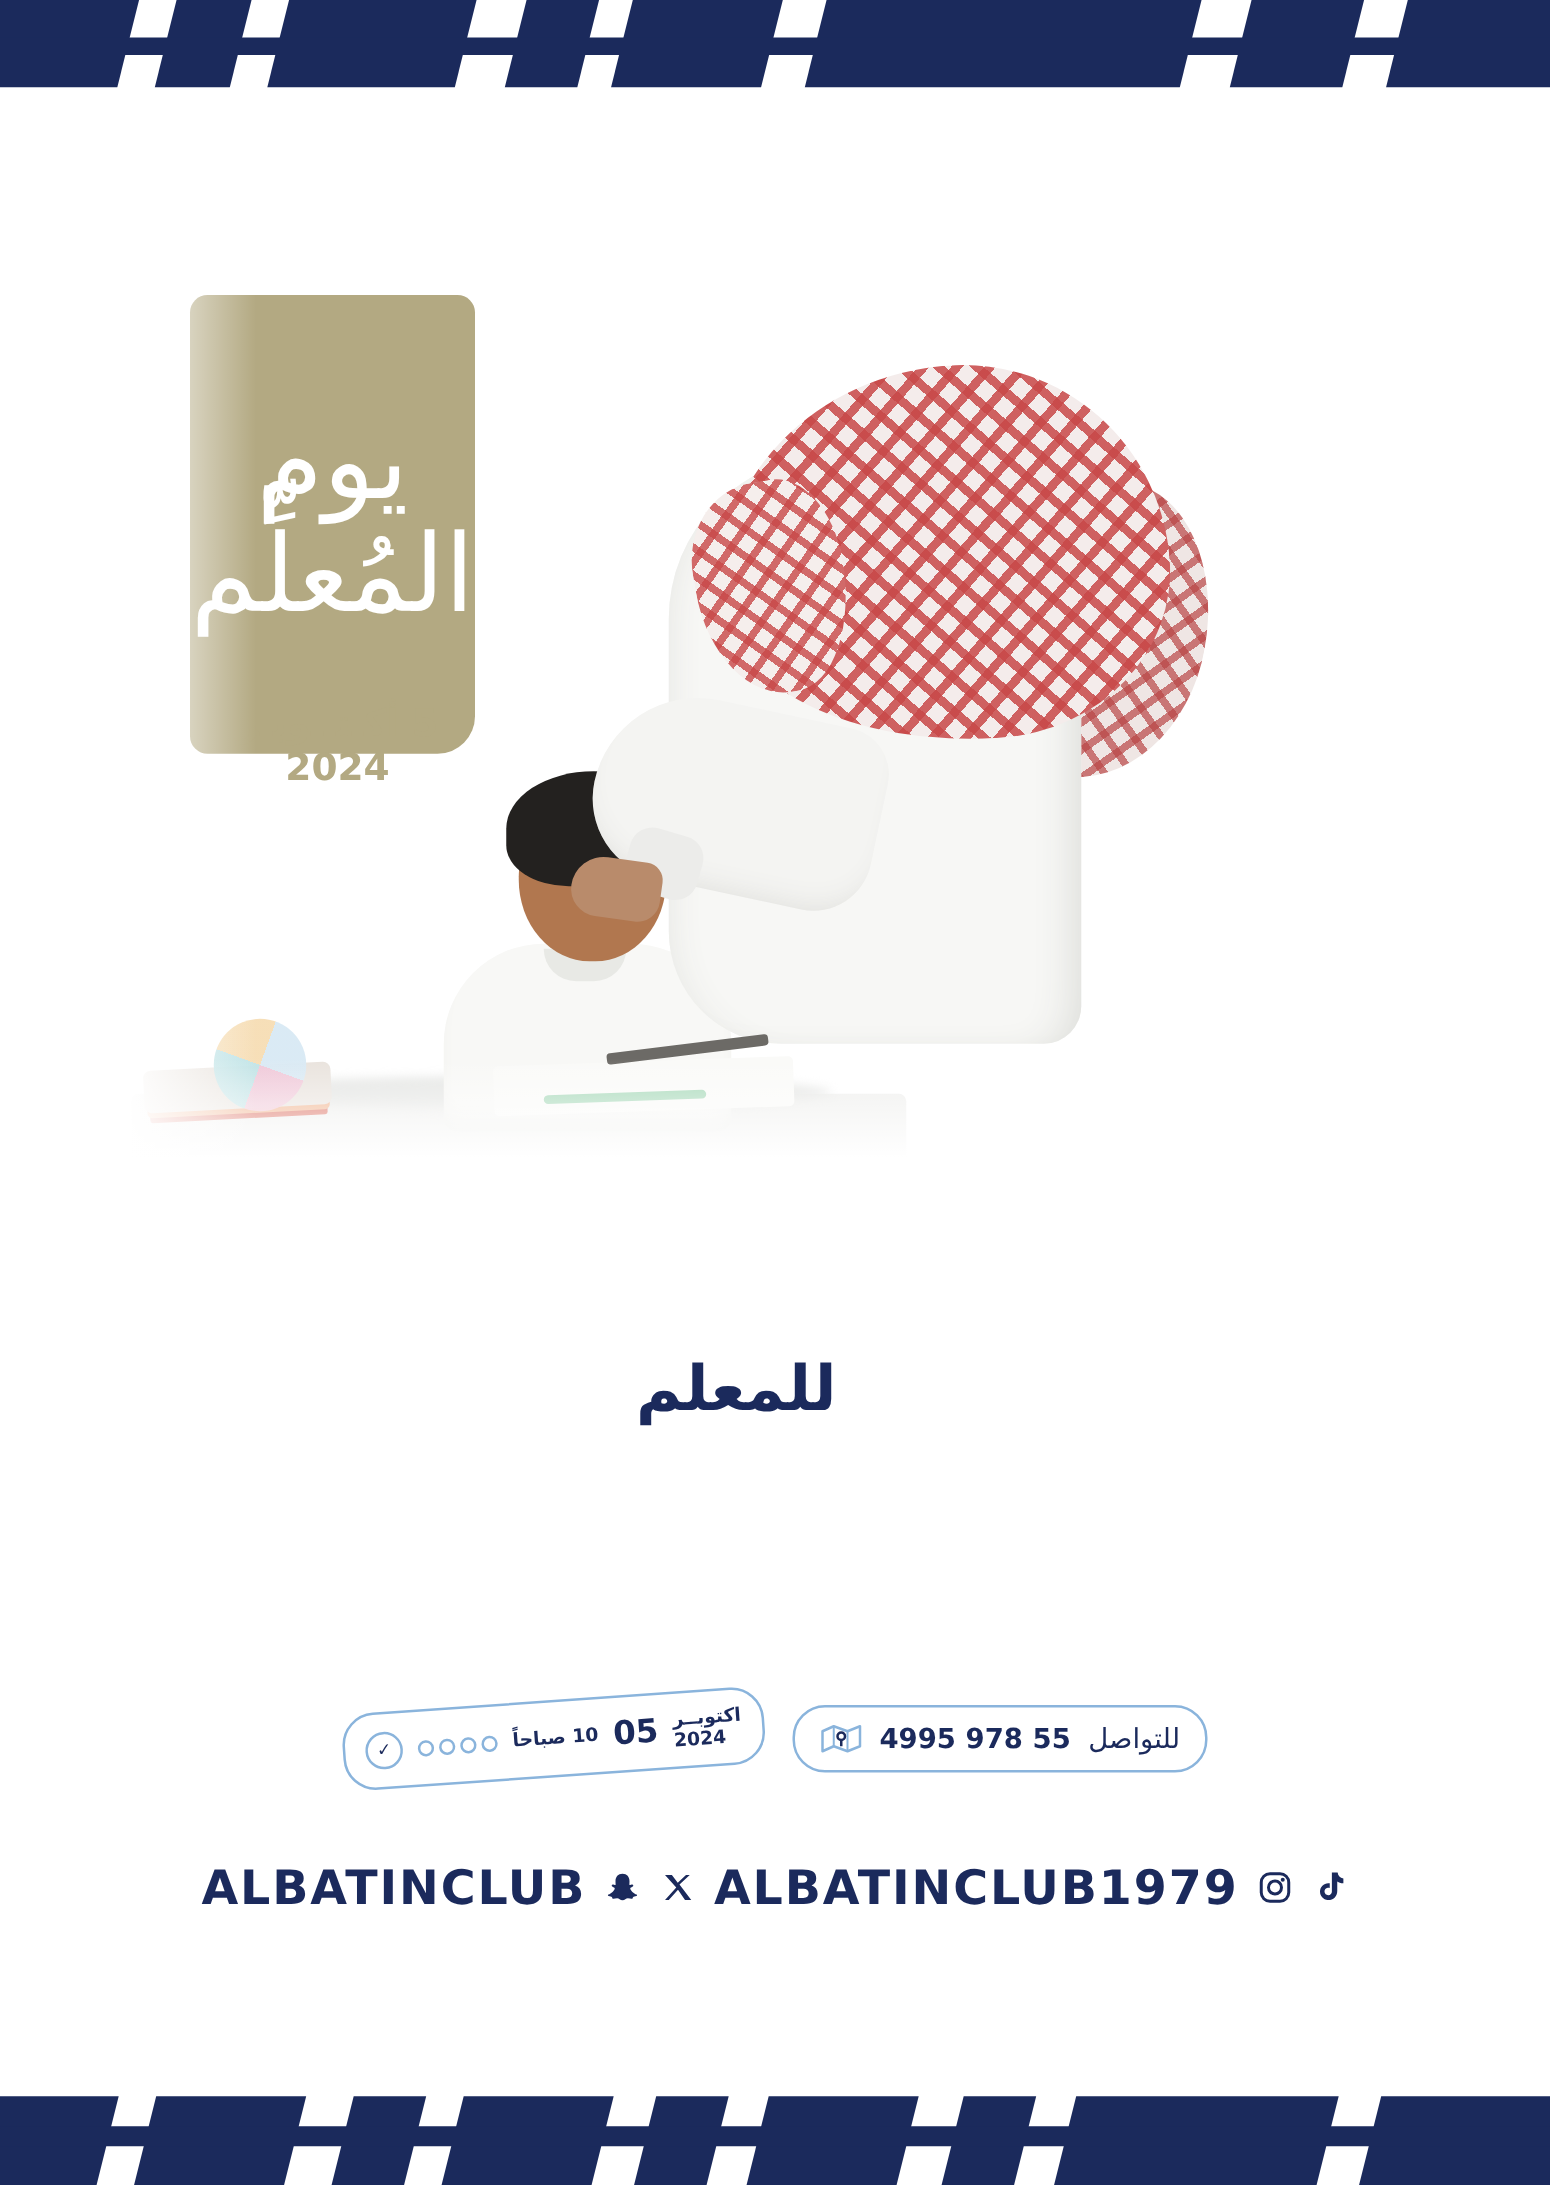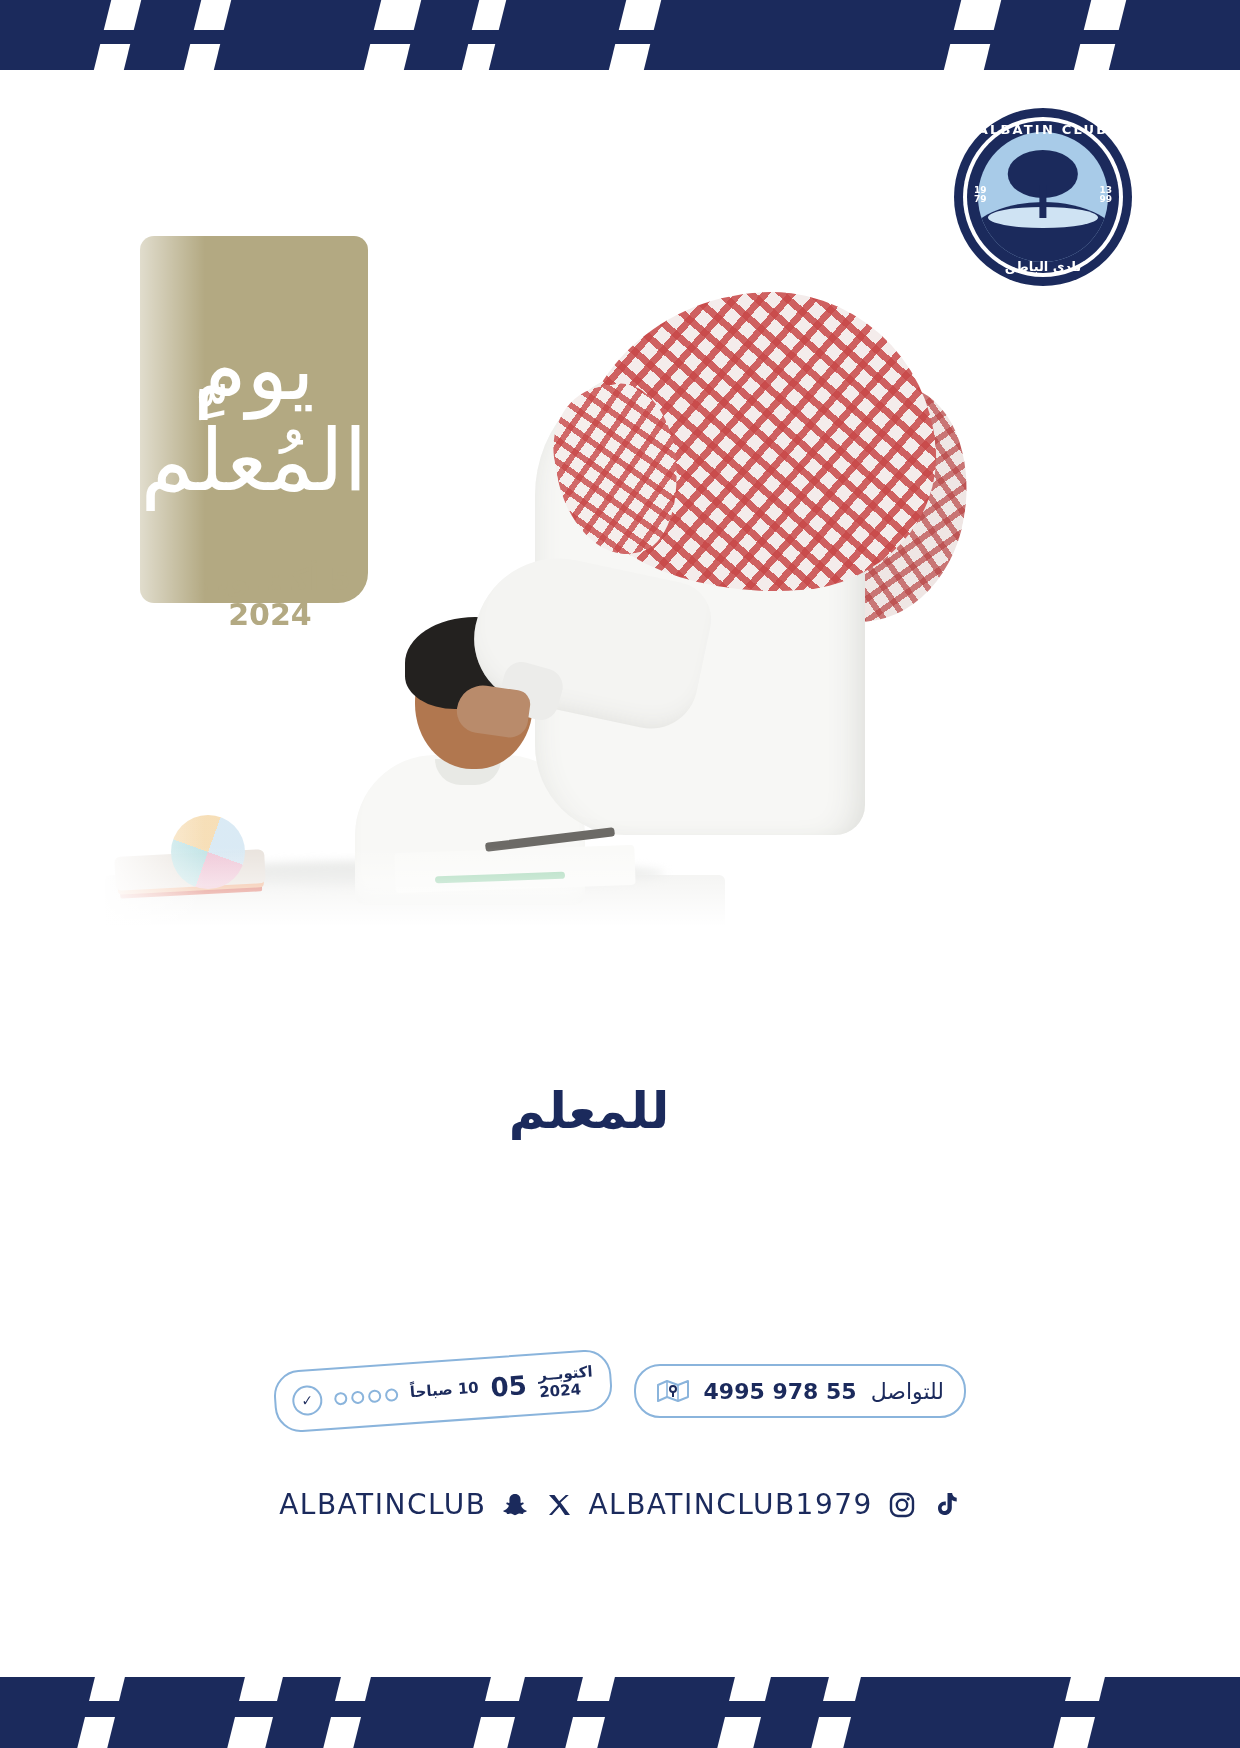--- a/index.html
+++ b/index.html
@@ -140,21 +140,21 @@
     color: #ffffff;
     line-height: 1;
     text-align: center;
   }
   .crest-year.left { left: 20px; top: 78px; }
   .crest-year.right { right: 20px; top: 78px; }
 
   
   .td-logo {
     position: absolute;
-    left: 140px;
+    left: 152px;
     top: 236px;
     width: 228px;
     height: 367px;
     background: #b3a982;
     border-radius: 14px 14px 30px 14px;
     display: flex;
     align-items: center;
     justify-content: center;
   }
   .td-logo-text {
@@ -567,22 +567,22 @@
     top: 1488px;
     left: 0;
     right: 0;
     display: flex;
     justify-content: center;
     align-items: center;
     gap: 14px;
     color: #1b2a5c;
   }
   .social .handle {
-    font-size: 28px;
-    font-weight: normal;
+    font-size: 38px;
+    font-weight: bold;
     letter-spacing: 1.5px;
     color: #1b2a5c;
   }
   .social .ic {
     width: 30px;
     height: 30px;
     display: flex;
     align-items: center;
     justify-content: center;
   }
@@ -611,43 +611,20 @@
     <div class="stroke" style="left:268px; top:34px; width:58px; height:120px; transform: skewX(-14deg);"></div>
     <div class="stroke" style="left:356px; top:34px; width:120px; height:120px; transform: skewX(-14deg);"></div>
     <div class="stroke" style="left:510px; top:34px; width:58px; height:120px; transform: skewX(-14deg);"></div>
     <div class="stroke" style="left:600px; top:34px; width:120px; height:120px; transform: skewX(-14deg);"></div>
     <div class="stroke" style="left:756px; top:34px; width:58px; height:120px; transform: skewX(-14deg);"></div>
     <div class="stroke" style="left:846px; top:34px; width:210px; height:120px; transform: skewX(-14deg);"></div>
     <div class="stroke" style="left:1090px; top:34px; width:210px; height:120px; transform: skewX(-14deg);"></div>
     <div class="stroke" style="left:-40px; top:58px; width:1320px; height:16px;"></div>
   </div>
 
-  <div class="crest">
-    <div class="crest-ring"></div>
-    <div class="crest-ring2"></div>
-    <div class="crest-ring3"></div>
-    <div class="crest-inner">
-      <div class="crest-hills"></div>
-      <div class="crest-water"></div>
-      <div class="crest-tree">
-        <div class="canopy"></div>
-        <div class="trunk"></div>
-      </div>
-    </div>
-    <div class="crest-text-top">ALBATIN CLUB</div>
-    <div class="crest-text-bottom">نادي الباطن</div>
-    <div class="crest-year left">
-      <div>19</div>
-      <div>79</div>
-    </div>
-    <div class="crest-year right">
-      <div>13</div>
-      <div>99</div>
-    </div>
-  </div>
 
   <div class="td-logo">
     <div class="td-logo-text">
       <div>يوم</div>
       <div>المُعلِّم</div>
     </div>
   </div>
   <div class="td-date">5 أكـتــوبـر 2024</div>
 
   <div class="photo">

